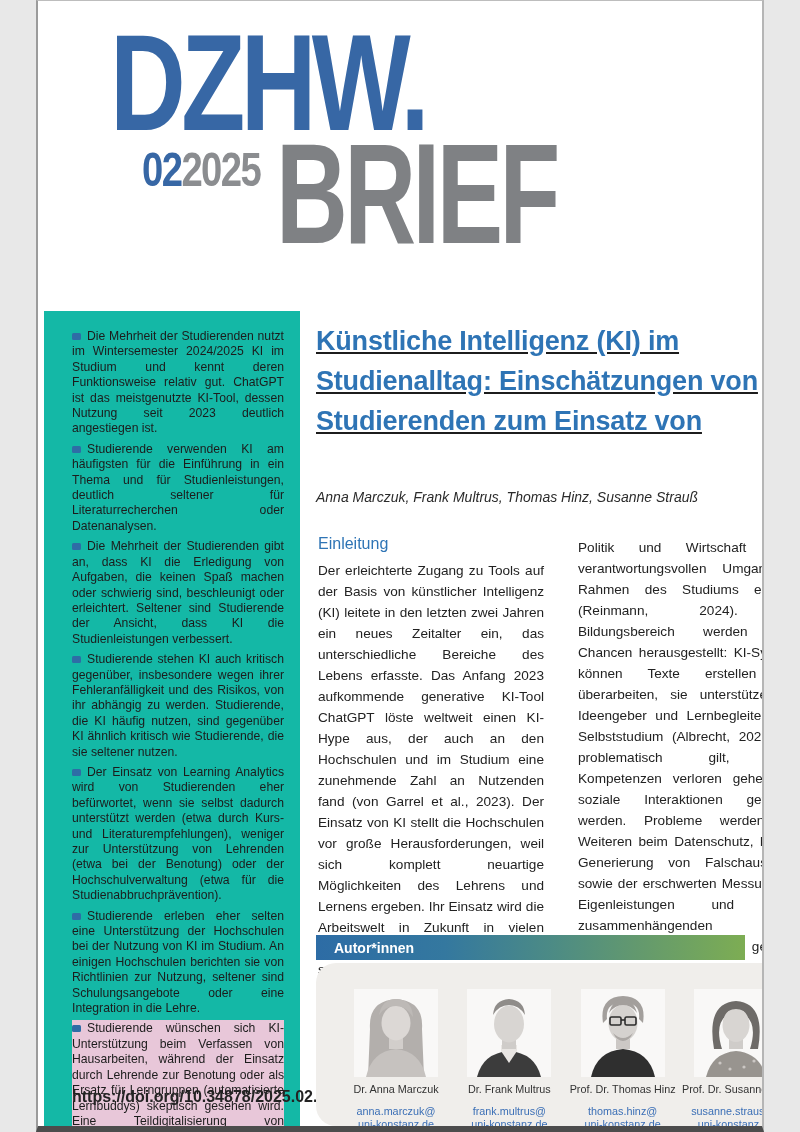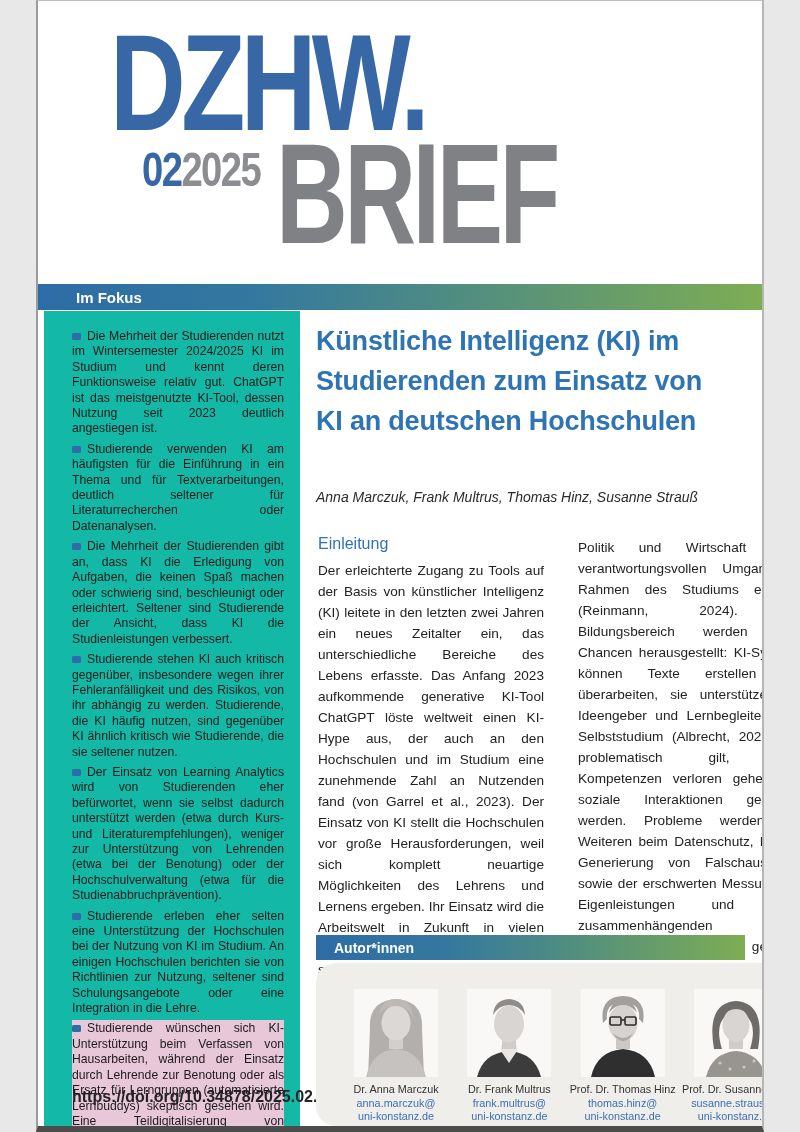--- a/index.html
+++ b/index.html
@@ -46,21 +46,21 @@
   .bullets{list-style:none; margin:0; padding:0;}
   .bullets li{margin:0 0 5px 0; font-size:12.2px; line-height:15.4px;
     text-align:justify; hyphens:auto; -webkit-hyphens:auto; color:#1c1c1c;}
   .sq{display:inline-block; width:9px; height:7px; background:#2e6da6;
     border-radius:1.5px; margin-right:6px; vertical-align:baseline;}
   .hl .bt{background:#e8c7d9; box-decoration-break:clone; -webkit-box-decoration-break:clone;
     padding:1px 0;}
   .doi{position:absolute; left:28px; bottom:20px; font-size:16px; color:#232323;font-weight:bold;}
   
   .main{position:absolute; left:278px; top:310px; right:6px; bottom:0;}
-  .title{position:absolute; left:0; top:10px; width:470px;}
+  .title{position:absolute; left:0; top:10px; width:470px;text-decoration:underline;}
   .title div{font-size:27px; line-height:40px; font-weight:bold; color:#2e74b5;
     letter-spacing:-0.2px;}
   .byline{position:absolute; left:0; top:178px; font-size:14px; font-style:italic; color:#2b2b2b;}
   .col{position:absolute; width:226px; font-size:13.6px; line-height:21px;
     text-align:justify; hyphens:auto; -webkit-hyphens:auto; color:#222222;}
   .col1{left:2px; top:222px;}
   .col2{left:262px; top:226px;}
   .col h2{margin:0 0 6px 0; font-size:16px; font-weight:normal; color:#2e74b5;}
   .col p{margin:0;}
   .autorinnen-bar{
@@ -70,55 +70,52 @@
   }
   .autorinnen-bar .label{color:#ffffff; font-weight:bold; font-size:14px; padding-left:18px;}
   .photo-box{
     position:absolute; left:0; top:652px; width:498px; bottom:0;
     background:#f0eeeb; box-sizing:border-box;
     display:flex; justify-content:space-between; padding:26px 24px 0 26px;border-radius:20px;
   }
   .author-card{width:108px; text-align:center;}
   .author-card svg{display:block; margin:0 auto; width:84px; height:88px;}
   .author-name{font-size:10.8px; color:#333333; margin-top:6px; white-space:nowrap;}
-  .author-email{font-size:10.8px; line-height:13px; color:#3b6fb6; margin-top:2px;}
+  .author-email{font-size:10.8px; line-height:13px; color:#3b6fb6; margin-top:10px;}
 </style>
 </head>
 <body>
 
 <div class="page">
 
   <div class="logo-dzhw">DZHW.</div>
   <div class="logo-issue">
     <span class="num">02</span><span class="year">2025</span>
   </div>
   <div class="logo-brief">BRIEF</div>
 
-  <div class="fokus-bar">
-    <span class="label">Im Fokus</span>
-  </div>
 
   <div class="sidebar">
     <ul class="bullets">
       <li><span class="bt"><span class="sq"></span><span>Die Mehrheit der Studierenden nutzt im Wintersemester 2024/2025 KI im Studium und kennt deren Funktionsweise relativ gut. ChatGPT ist das meistgenutzte KI-Tool, dessen Nutzung seit 2023 deutlich angestiegen ist.</span></span></li>
-      <li><span class="bt"><span class="sq"></span><span>Studierende verwenden KI am häufigsten für die Einführung in ein Thema und für Textverarbeitungen, deutlich seltener für Literaturrecherchen oder Datenanalysen.</span></span></li>
+      <li><span class="bt"><span class="sq"></span><span>Studierende verwenden KI am häufigsten für die Einführung in ein Thema und für Studienleistungen, deutlich seltener für Literaturrecherchen oder Datenanalysen.</span></span></li>
       <li><span class="bt"><span class="sq"></span><span>Die Mehrheit der Studierenden gibt an, dass KI die Erledigung von Aufgaben, die keinen Spaß machen oder schwierig sind, beschleunigt oder erleichtert. Seltener sind Studierende der Ansicht, dass KI die Studienleistungen verbessert.</span></span></li>
       <li><span class="bt"><span class="sq"></span><span>Studierende stehen KI auch kritisch gegenüber, insbesondere wegen ihrer Fehleranfälligkeit und des Risikos, von ihr abhängig zu werden. Studierende, die KI häufig nutzen, sind gegenüber KI ähnlich kritisch wie Studierende, die sie seltener nutzen.</span></span></li>
       <li><span class="bt"><span class="sq"></span><span>Der Einsatz von Learning Analytics wird von Studierenden eher befürwortet, wenn sie selbst dadurch unterstützt werden (etwa durch Kurs- und Literaturempfehlungen), weniger zur Unterstützung von Lehrenden (etwa bei der Benotung) oder der Hochschulverwaltung (etwa für die Studienabbruchprävention).</span></span></li>
       <li><span class="bt"><span class="sq"></span><span>Studierende erleben eher selten eine Unterstützung der Hochschulen bei der Nutzung von KI im Studium. An einigen Hochschulen berichten sie von Richtlinien zur Nutzung, seltener sind Schulungsangebote oder eine Integration in die Lehre.</span></span></li>
       <li class="hl"><span class="bt"><span class="sq"></span><span>Studierende wünschen sich KI-Unterstützung beim Verfassen von Hausarbeiten, während der Einsatz durch Lehrende zur Benotung oder als Ersatz für Lerngruppen (automatisierte Lernbuddys) skeptisch gesehen wird. Eine Teildigitalisierung von Lehrveranstaltungen (Mischung aus Präsenz und online) ist für Studierende attraktiver als reine Präsenz- oder gar reine Onlineveranstaltungen.</span></span></li>
     </ul>
     <div class="doi">https://doi.org/10.34878/2025.02.dzhw_brief</div>
   </div>
 
   <div class="main">
     <div class="title">
       <div>Künstliche Intelligenz (KI) im</div>
+      <div>Studienalltag: Einschätzungen von</div>
       <div>Studierenden zum Einsatz von</div>
-      <div>KI an deutschen Hochschulen</div>
     </div>
     <div class="byline">Anna Marczuk, Frank Multrus, Thomas Hinz, Susanne Strauß</div>
 
     <div class="col col1">
       <h2>Einleitung</h2>
       <p>Der erleichterte Zugang zu Tools auf der Basis von künstlicher Intelligenz (KI) leitete in den letzten zwei Jahren ein neues Zeitalter ein, das unterschiedliche Bereiche des Lebens erfasste. Das Anfang 2023 aufkommende generative KI-Tool ChatGPT löste weltweit einen KI-Hype aus, der auch an den Hochschulen und im Studium eine zunehmende Zahl an Nutzenden fand (von Garrel et al., 2023). Der Einsatz von KI stellt die Hochschulen vor große Herausforderungen, weil sich komplett neuartige Möglichkeiten des Lehrens und Lernens ergeben. Ihr Einsatz wird die Arbeitswelt in Zukunft in vielen Tätigkeitsfeldern prägen, daher sollten Studierende aus Sicht von</p>
     </div>
     <div class="col col2">
       <p>Politik und Wirtschaft einen verantwortungsvollen Umgang im Rahmen des Studiums erlernen (Reinmann, 2024). Im Bildungsbereich werden viele Chancen herausgestellt: KI-Systeme können Texte erstellen und überarbeiten, sie unterstützen als Ideengeber und Lernbegleiter beim Selbststudium (Albrecht, 2023). Als problematisch gilt, dass Kompetenzen verloren gehen und soziale Interaktionen gefährdet werden. Probleme werden des Weiteren beim Datenschutz, bei der Generierung von Falschaussagen sowie der erschwerten Messung von Eigenleistungen und damit zusammenhängenden Betrugsmöglichkeiten gesehen (Albrecht, 2023). Für die Hochschulen bedeutet dies, dass</p>
     </div>

